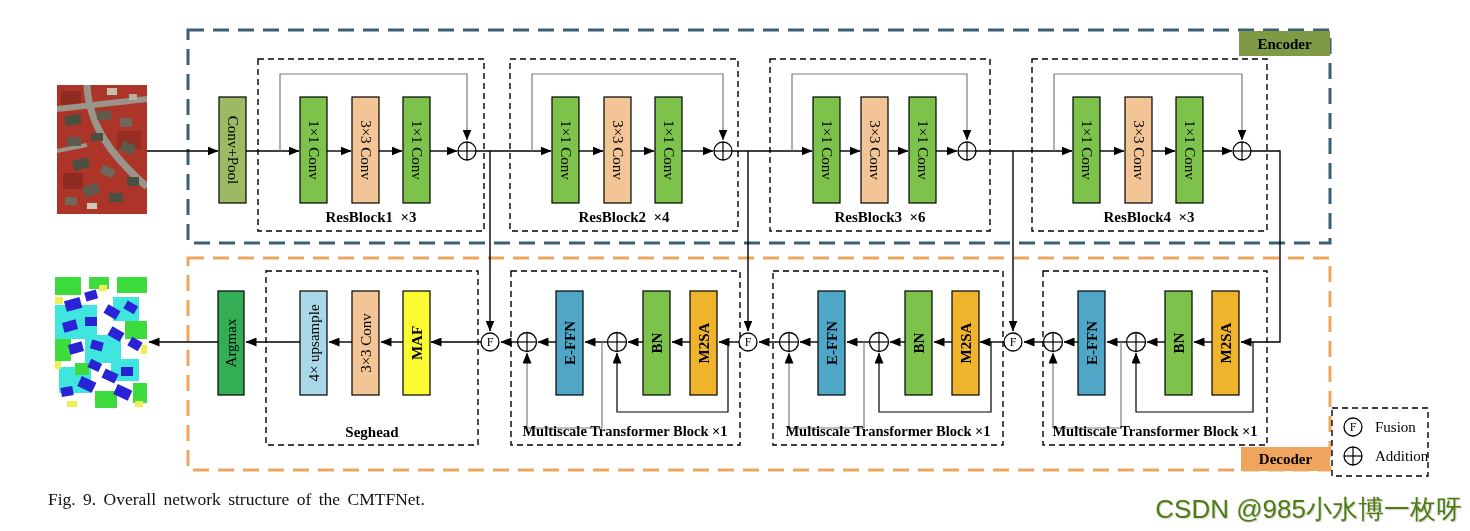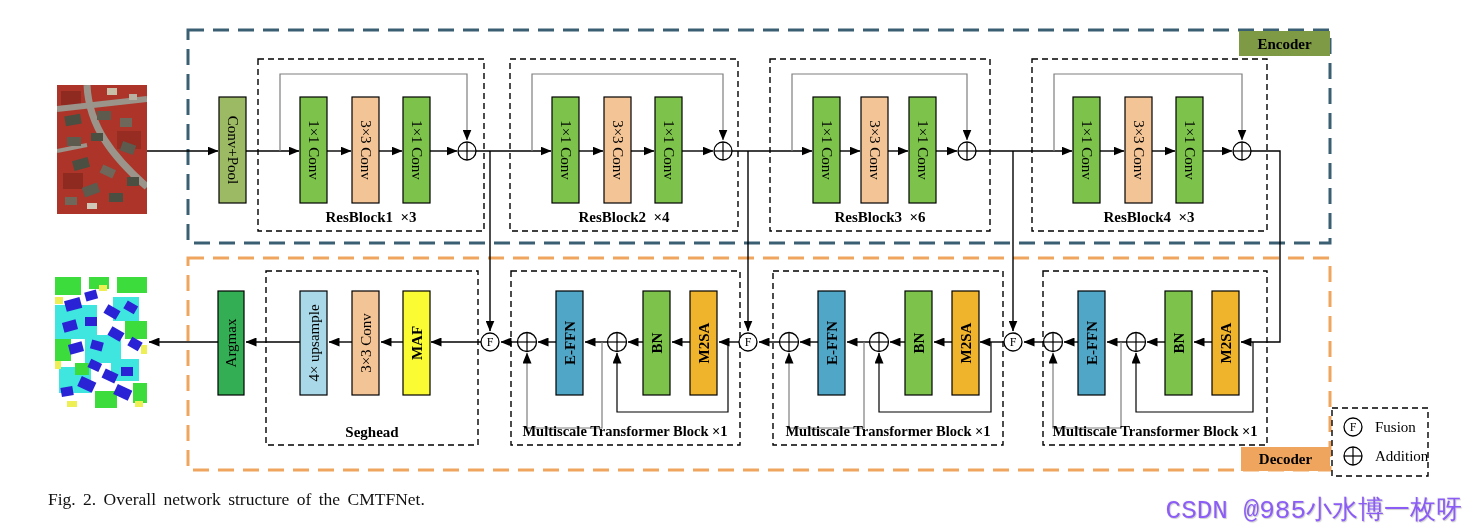--- a/index.html
+++ b/index.html
@@ -17,22 +17,22 @@
   .fletter{font-family:"Liberation Serif",serif;font-size:12px;fill:#000;}
   .wire{stroke:#000;stroke-width:1.4;fill:none;}
   .skipgray{stroke:#7e7e7e;stroke-width:1.2;fill:none;}
   .skipblk{stroke:#000;stroke-width:1.2;fill:none;}
   .circ{fill:#fff;stroke:#000;stroke-width:1.3;}
   .cross{stroke:#000;stroke-width:1.2;}
   .blk{stroke:#000;stroke-width:1.2;}
   .innerbox{fill:none;stroke:#000;stroke-width:1.4;stroke-dasharray:6 4;}
   #caption{position:absolute;left:48px;top:489px;font-family:"Liberation Serif",serif;
            font-size:17.5px;color:#111;word-spacing:3px;}
-  #watermark{position:absolute;right:8px;top:492px;font-family:Liberation Mono, monospace;
-             font-size:26px;color:#8b5cf6;text-shadow:1px 1px 1px #cfcfcf,-1px -1px 0 #f8f8f8;}
+  #watermark{position:absolute;right:8px;top:492px;font-family:Liberation Sans, sans-serif;
+             font-size:26px;color:#4d7c0f;text-shadow:1px 1px 1px #cfcfcf,-1px -1px 0 #f8f8f8;}
 </style>
 </head>
 <body>
 
 <div id="stage">
 
 <svg width="1470" height="531" viewBox="0 0 1470 531">
   <defs>
     <marker id="ah" markerWidth="11" markerHeight="9" refX="10.5" refY="4.5" orient="auto" markerUnits="userSpaceOnUse">
       <path d="M0,0 L11,4.5 L0,9 z" fill="#000"></path>
@@ -352,16 +352,16 @@
     <rect x="36" y="64" width="12" height="9" fill="#2A22D5" transform="rotate(15 42 68)"></rect>
     <rect x="24" y="102" width="16" height="11" fill="#2A22D5" transform="rotate(25 32 107)"></rect>
     <rect x="48" y="94" width="14" height="10" fill="#2A22D5" transform="rotate(25 55 99)"></rect>
     <rect x="66" y="90" width="12" height="9" fill="#2A22D5"></rect>
     <rect x="6" y="110" width="12" height="9" fill="#2A22D5" transform="rotate(-10 12 114)"></rect>
     <rect x="60" y="110" width="16" height="11" fill="#2A22D5" transform="rotate(25 68 115)"></rect>
     <rect x="34" y="84" width="12" height="9" fill="#2A22D5" transform="rotate(25 40 88)"></rect>
   </g>
 </svg>
 
-<div id="caption">Fig. 2.   Overall network structure of the CMTFNet.</div>
+<div id="caption">Fig. 9.   Overall network structure of the CMTFNet.</div>
 <div id="watermark">CSDN @985小水博一枚呀</div>
 
 </div>
 
 </body></html>

